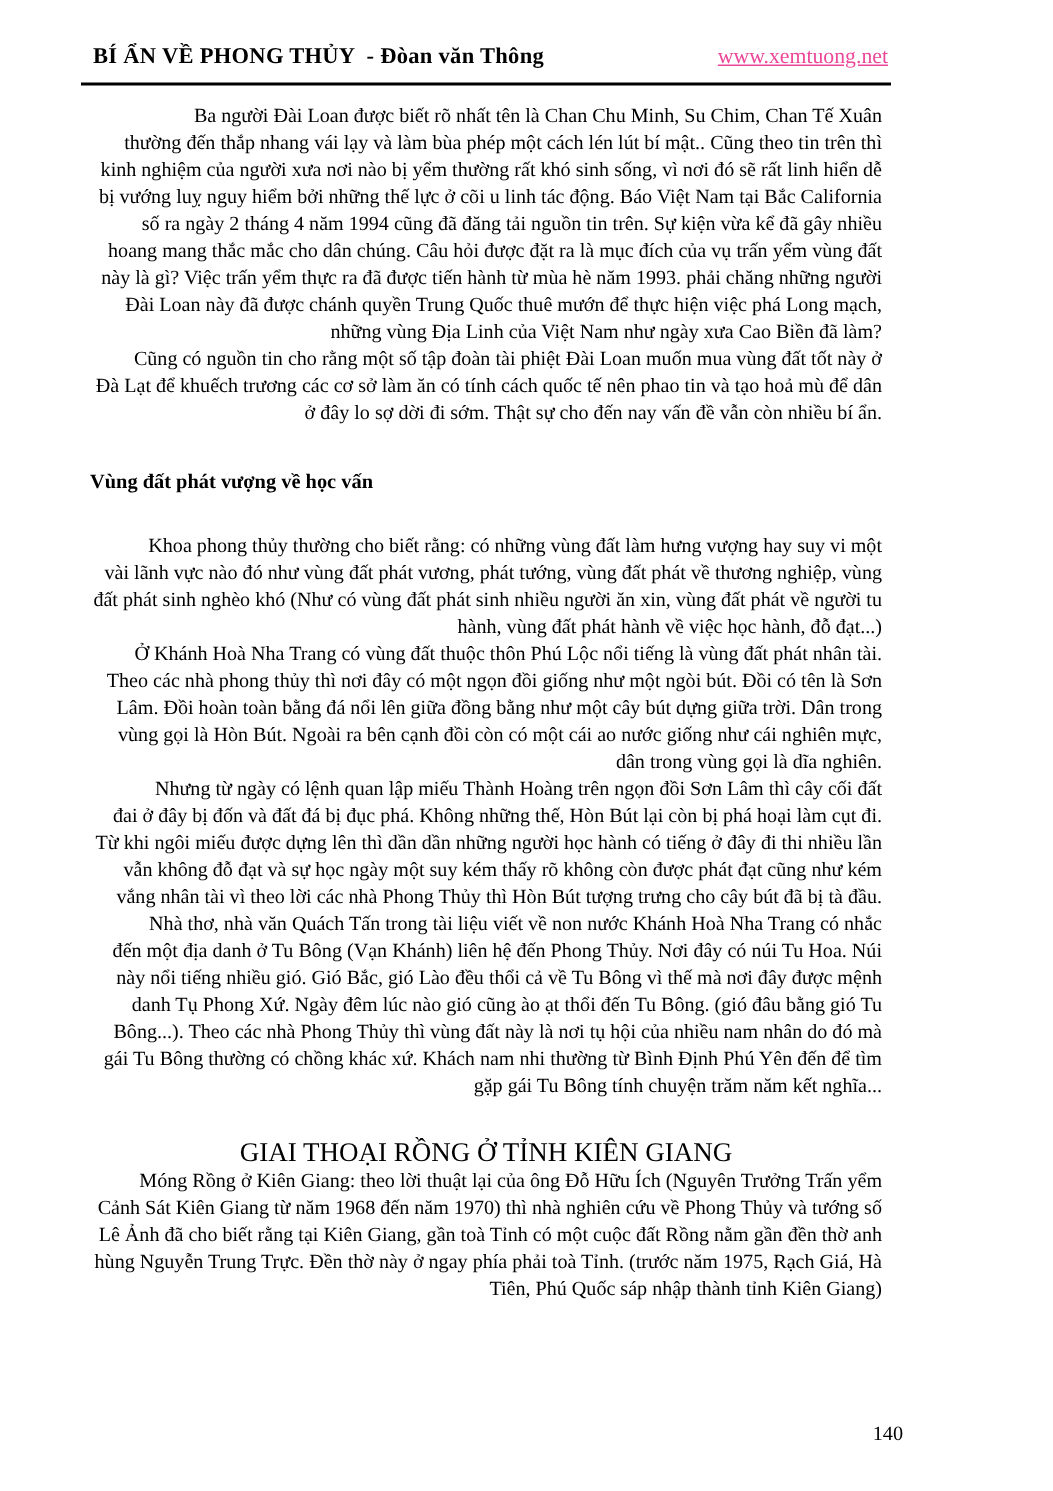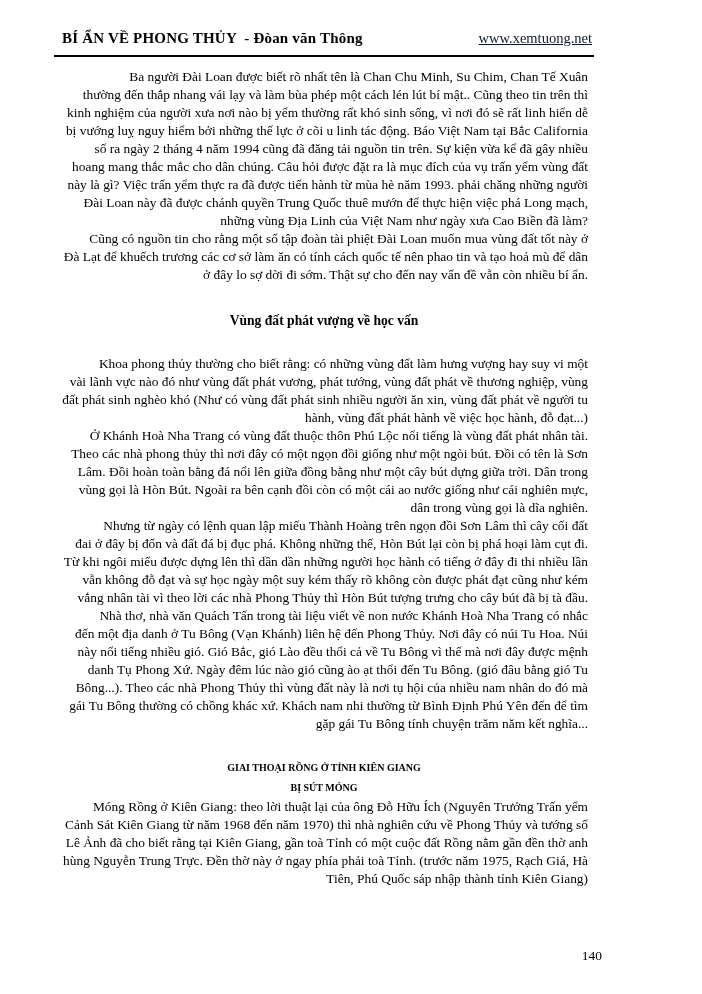--- a/index.html
+++ b/index.html
@@ -25,21 +25,21 @@
     margin: 0 -4px 0 2px;
   }
   .header .title {
     font-weight: bold;
     font-size: 15px;
     letter-spacing: 0.2px;
     white-space: pre;
   }
   .header .link {
     font-size: 14.5px;
-    color: #0f172a;
+    color: #ec4899;
     text-decoration: underline;
     cursor: pointer;
     margin-left: 19px;
   }
   .rule {
     border: none;
     border-top: 2px solid #000000;
     margin: 8px -6px 0 -6px;
   }
   .body-text {
@@ -48,29 +48,29 @@
   .body-text p {
     margin: 0;
     font-size: 13.4px;
     line-height: 18px;
     text-indent: 28px;
     text-align: right;
   }
   h2.section-heading {
     font-size: 13.6px;
     line-height: 18px;
-    text-align: center;
+    text-align: left;
     font-weight: bold;
     margin: 28px 0 25px 0;
   }
   h2.story-heading {
-    font-size: 10px;
+    font-size: 18px;
     line-height: 20px;
     text-align: center;
-    font-weight: bold;
+    font-weight: normal;
     margin: 25px 0 0 0;
   }
   h2.story-heading .heading-line {
     display: block;
   }
   .page-number {
     position: absolute;
     right: 38px;
     bottom: 30px;
     font-size: 13.5px;
@@ -93,21 +93,20 @@
 
     <h2 class="section-heading">Vùng đất phát vượng về học vấn</h2>
 
     <p>Khoa phong thủy thường cho biết rằng: có những vùng đất làm hưng vượng hay suy vi một vài lãnh vực nào đó như vùng đất phát vương, phát tướng, vùng đất phát về thương nghiệp, vùng đất phát sinh nghèo khó (Như có vùng đất phát sinh nhiều người ăn xin, vùng đất phát về người tu hành, vùng đất phát hành về việc học hành, đỗ đạt...)</p>
     <p>Ở Khánh Hoà Nha Trang có vùng đất thuộc thôn Phú Lộc nổi tiếng là vùng đất phát nhân tài. Theo các nhà phong thủy thì nơi đây có một ngọn đồi giống như một ngòi bút. Đồi có tên là Sơn Lâm. Đồi hoàn toàn bằng đá nổi lên giữa đồng bằng như một cây bút dựng giữa trời. Dân trong vùng gọi là Hòn Bút. Ngoài ra bên cạnh đồi còn có một cái ao nước giống như cái nghiên mực, dân trong vùng gọi là dĩa nghiên.</p>
     <p>Nhưng từ ngày có lệnh quan lập miếu Thành Hoàng trên ngọn đồi Sơn Lâm thì cây cối đất đai ở đây bị đốn và đất đá bị đục phá. Không những thế, Hòn Bút lại còn bị phá hoại làm cụt đi. Từ khi ngôi miếu được dựng lên thì dần dần những người học hành có tiếng ở đây đi thi nhiều lần vẫn không đỗ đạt và sự học ngày một suy kém thấy rõ không còn được phát đạt cũng như kém vắng nhân tài vì theo lời các nhà Phong Thủy thì Hòn Bút tượng trưng cho cây bút đã bị tà đầu.</p>
     <p>Nhà thơ, nhà văn Quách Tấn trong tài liệu viết về non nước Khánh Hoà Nha Trang có nhắc đến một địa danh ở Tu Bông (Vạn Khánh) liên hệ đến Phong Thủy. Nơi đây có núi Tu Hoa. Núi này nổi tiếng nhiều gió. Gió Bắc, gió Lào đều thổi cả về Tu Bông vì thế mà nơi đây được mệnh danh Tụ Phong Xứ. Ngày đêm lúc nào gió cũng ào ạt thổi đến Tu Bông. (gió đâu bằng gió Tu Bông...). Theo các nhà Phong Thủy thì vùng đất này là nơi tụ hội của nhiều nam nhân do đó mà gái Tu Bông thường có chồng khác xứ. Khách nam nhi thường từ Bình Định Phú Yên đến để tìm gặp gái Tu Bông tính chuyện trăm năm kết nghĩa...</p>
 
     <h2 class="story-heading">
       <span class="heading-line">GIAI THOẠI RỒNG Ở TỈNH KIÊN GIANG</span>
-      <span class="heading-line">BỊ SÚT MÓNG</span>
     </h2>
 
     <p>Móng Rồng ở Kiên Giang: theo lời thuật lại của ông Đỗ Hữu Ích (Nguyên Trưởng Trấn yểm Cảnh Sát Kiên Giang từ năm 1968 đến năm 1970) thì nhà nghiên cứu về Phong Thủy và tướng số Lê Ảnh đã cho biết rằng tại Kiên Giang, gần toà Tỉnh có một cuộc đất Rồng nằm gần đền thờ anh hùng Nguyễn Trung Trực. Đền thờ này ở ngay phía phải toà Tỉnh. (trước năm 1975, Rạch Giá, Hà Tiên, Phú Quốc sáp nhập thành tỉnh Kiên Giang)</p>
   </div>
 
   <div class="page-number">140</div>
 
 </div>
 
 </body></html>

